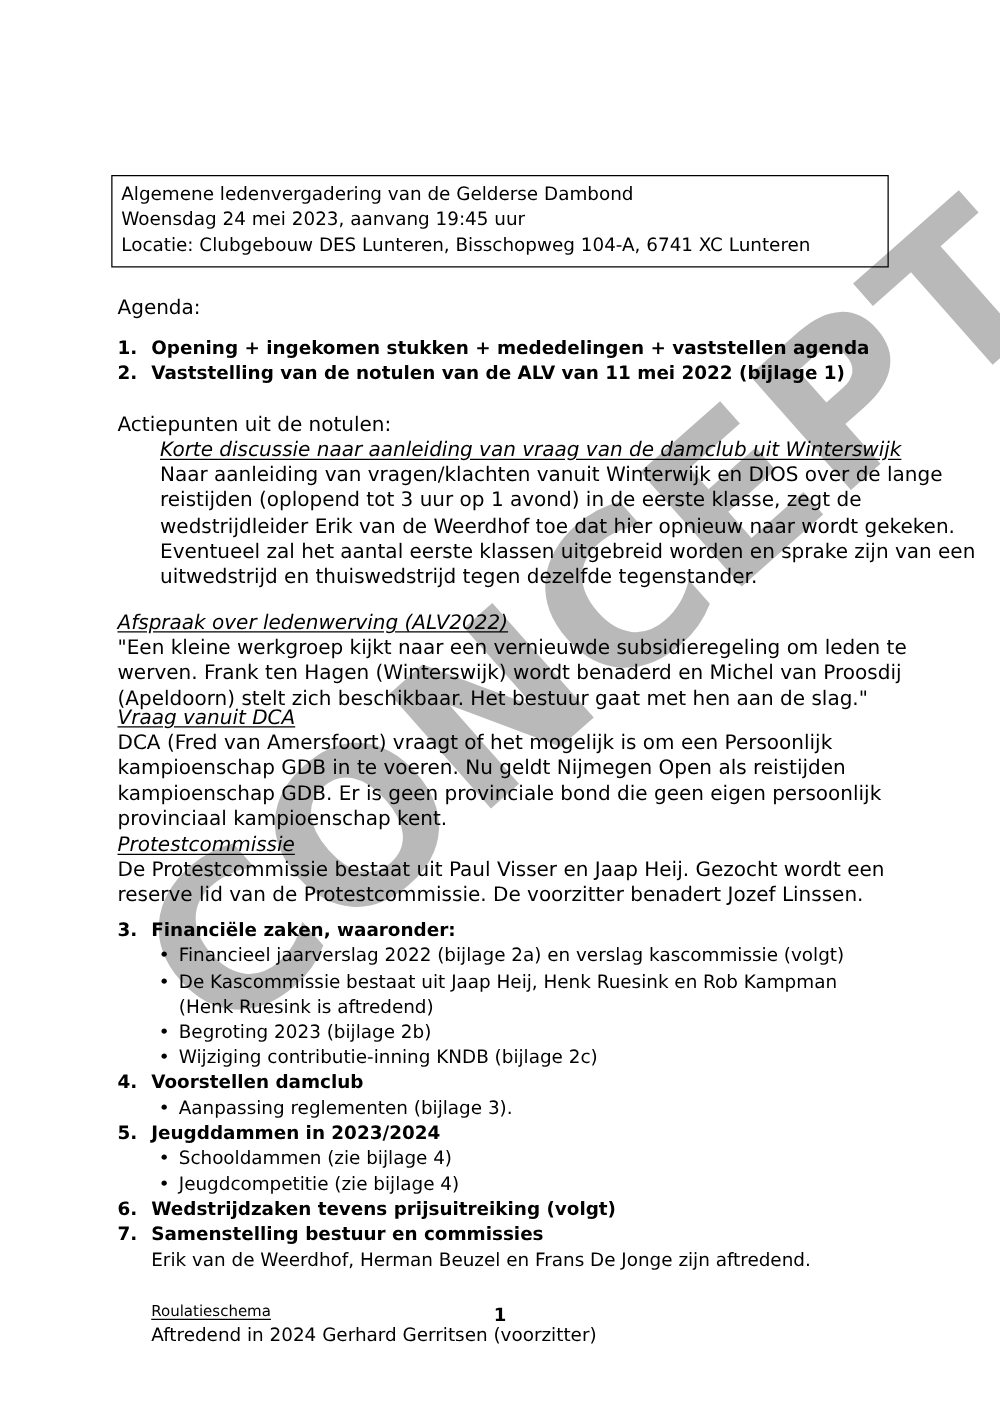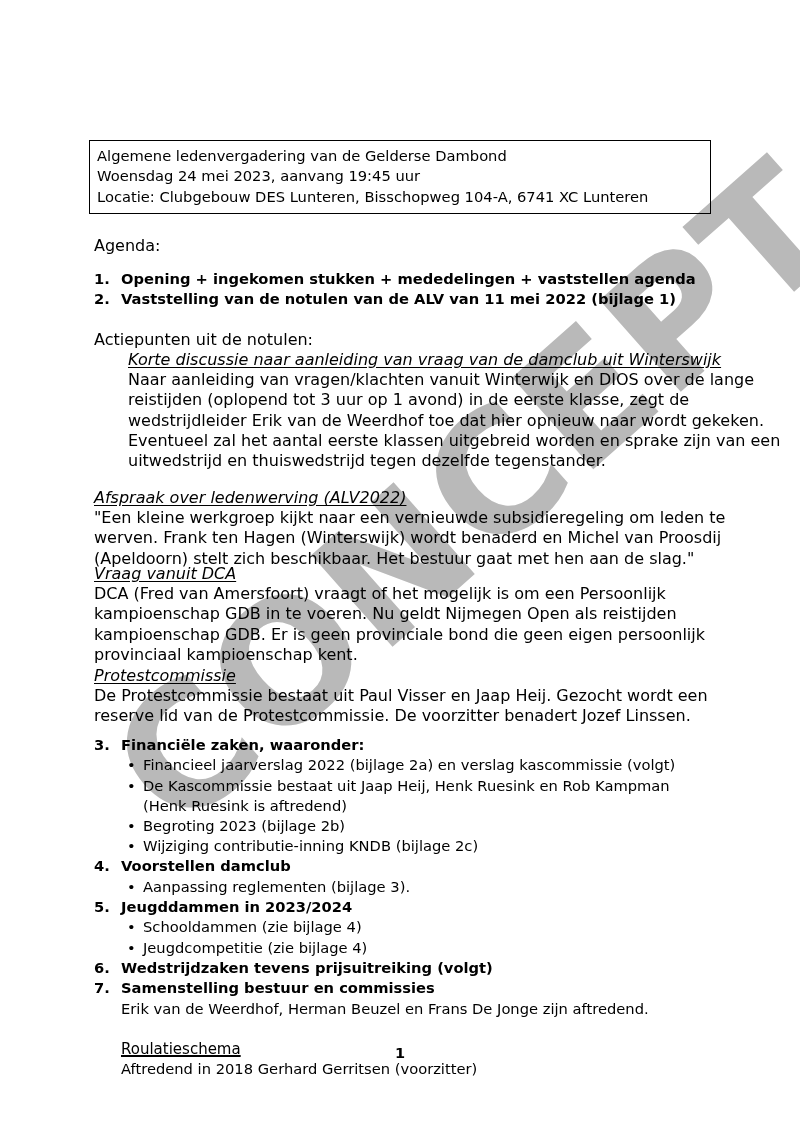--- a/index.html
+++ b/index.html
@@ -136,25 +136,24 @@
 
   .plain-indent {
     font-size: 14.7px;
     line-height: 20.3px;
     padding-left: 27px;
     white-space: nowrap;
     font-weight: 400;
   }
 
   .underline-head {
-    font-size: 15px;
+    font-size: 12px;
     line-height: 20.3px;
     padding-left: 27px;
     font-weight: 400;
-    text-decoration: underline;
   }
   .underline-head span {
     text-decoration: underline;
     text-underline-offset: 2px;
   }
 
   
   .page-number {
     position: absolute;
     left: 0;
@@ -287,19 +286,19 @@
         <span class="num">7.</span>
         <span>Samenstelling bestuur en commissies</span>
       </div>
       <div class="plain-indent">Erik van de Weerdhof, Herman Beuzel en Frans De Jonge zijn aftredend.</div>
 
       <div class="gap"></div>
 
       <div class="underline-head">
         <span>Roulatieschema</span>
       </div>
-      <div class="plain-indent">Aftredend in 2018 Gerhard Gerritsen (voorzitter)</div>
+      <div class="plain-indent">Aftredend in 2024 Gerhard Gerritsen (voorzitter)</div>
     </div>
 
     <div class="page-number">1</div>
 
   </div>
 </div>
 
 </body></html>

